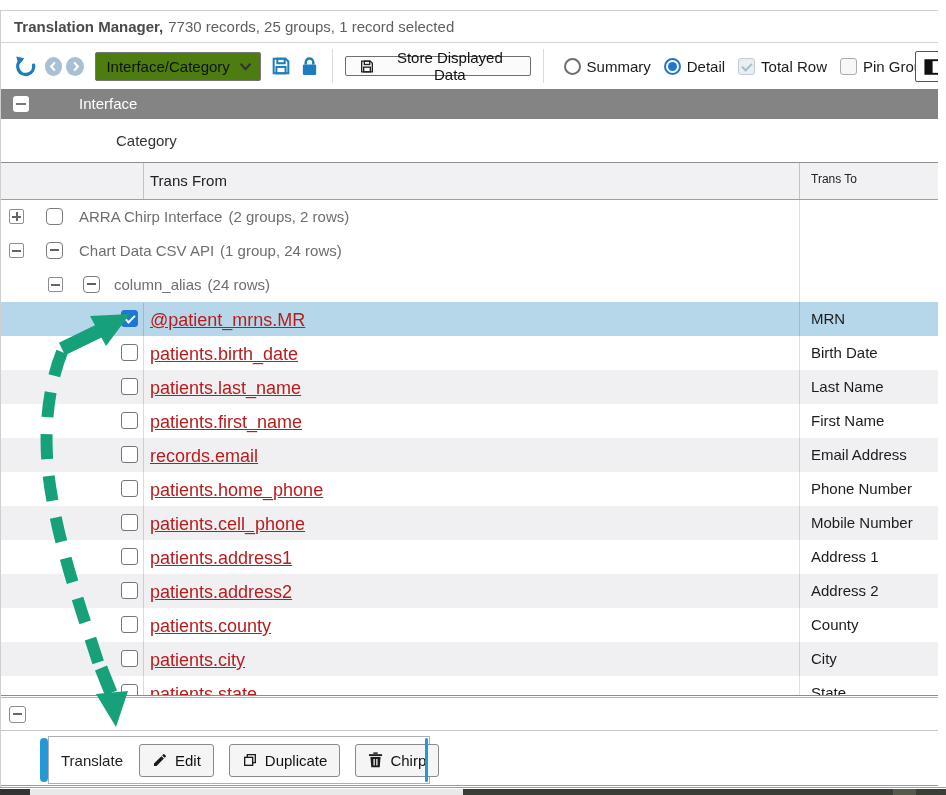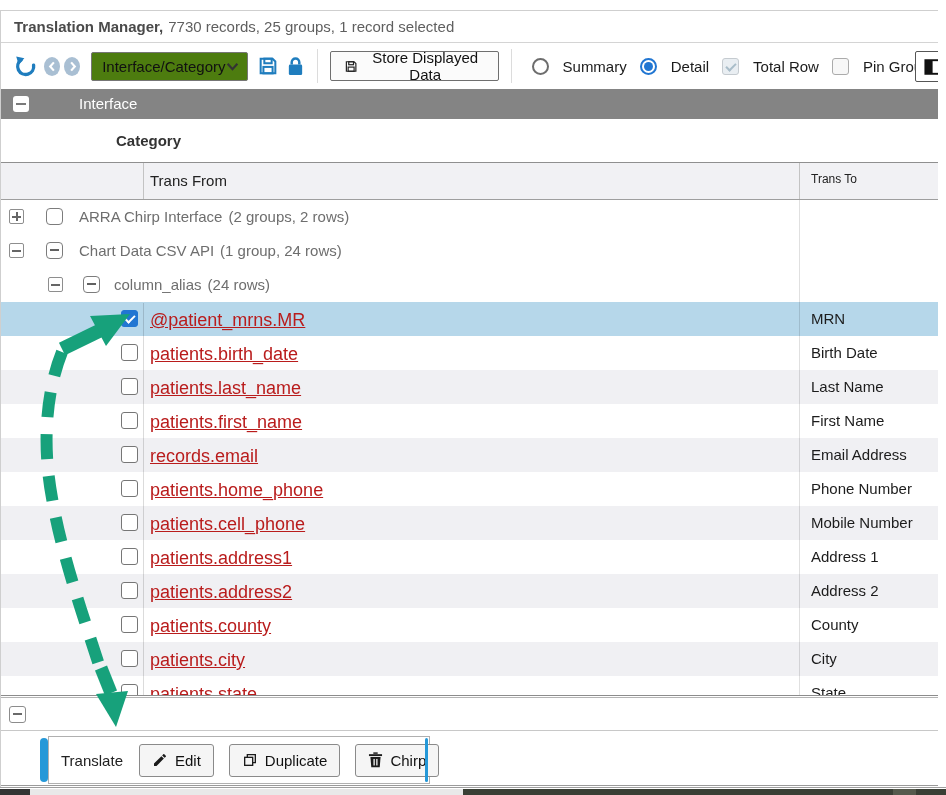--- a/index.html
+++ b/index.html
@@ -16,41 +16,41 @@
 
   
   .toolbar { height:46px; display:flex; align-items:center; padding-left:13px; position:relative; }
   .tb-ic { display:inline-flex; align-items:center; justify-content:center; cursor:pointer; }
   .circle-btn { width:19px; height:19px; border-radius:50%; background:#a9bfd3; display:inline-flex;
     align-items:center; justify-content:center; margin-right:4px; }
   .dropdown { margin-left:7px; width:174px; height:29px; border:1px solid #767676; border-radius:2px;
     background:#4d7c0f; display:flex; align-items:center; padding:0 8px 0 10px; font-size:15px; color:#111; }
   .dropdown span { flex:1; }
   .vsep { width:1px; height:34px; background:#dcdcdc; margin:0 12px 0 12px; flex-shrink:0; }
-  .store-btn { height:30px; display:flex; align-items:center; gap:8px; padding:0 13px;
+  .store-btn { height:20px; display:flex; align-items:center; gap:8px; padding:0 13px;
     border:1px solid #6f6f6f; border-radius:2px; background:#fbfbfb; font-size:15px; color:#111; cursor:pointer; }
   .opts { display:flex; align-items:center; gap:13px; margin-left:8px; }
-  .opt { display:flex; align-items:center; gap:14px; font-size:15px; color:#1b1b1b; cursor:pointer; white-space:nowrap; }
+  .opt { display:flex; align-items:center; gap:6px; font-size:15px; color:#1b1b1b; cursor:pointer; white-space:nowrap; }
   .radio { width:17px; height:17px; border:2px solid #6d6d6d; border-radius:50%; background:#fff; position:relative; flex-shrink:0; }
   .radio.on { border-color:#2176d2; }
   .radio.on::after { content:""; position:absolute; inset:2px; border-radius:50%; background:#2176d2; }
   .cbx { width:17px; height:17px; border:1px solid #ababab; border-radius:3px; background:#f7f7f7; position:relative; flex-shrink:0; }
   .cbx.on.dis { background:#e9eef2; border-color:#c5cbd0; }
   .cbx.on.dis::after { content:""; position:absolute; left:3px; top:4px; width:8px; height:4px;
     border-left:2px solid #a9bdc9; border-bottom:2px solid #a9bdc9; transform:rotate(-45deg); }
   .layout-btn { position:absolute; left:914px; top:8px; width:36px; height:31px; border:1px solid #555;
     border-radius:2px; background:#fff; display:flex; align-items:center; justify-content:center; cursor:pointer; }
 
   
   .band { height:30px; background:#848484; position:relative; }
   .band-collapse { position:absolute; left:12px; top:7px; width:16px; height:16px; background:#fff; border-radius:3px; cursor:pointer; }
   .band-collapse::after { content:""; position:absolute; left:3px; top:7px; width:10px; height:2px; background:#7a7a7a; }
   .band-label { position:absolute; left:78px; top:6px; font-size:15px; color:#fff; }
   .catrow { height:44px; background:#fff; border-bottom:1px solid #8f8f8f; position:relative; }
-  .cat-label { position:absolute; left:115px; top:13px; font-size:15px; color:#333;font-weight:bold; }
+  .cat-label { position:absolute; left:115px; top:13px; font-size:15px; color:#333; }
 
   
   .colhdr { height:37px; background:#f1f1f4; border-bottom:1px solid #9e9e9e; position:relative; }
   .ch-from { position:absolute; left:149px; top:9px; font-size:15px; color:#222;text-align:right; }
   .ch-to { position:absolute; left:810px; top:9px; font-size:12px; color:#222; }
   .colhdr .vl { position:absolute; top:0; bottom:0; width:1px; background:#c3c3c3; }
 
   
   .grid { height:495px; position:relative; overflow:hidden; }
   .vl1 { position:absolute; left:142px; top:103px; bottom:0; width:1px; background:rgba(0,0,0,0.14); z-index:2; }

